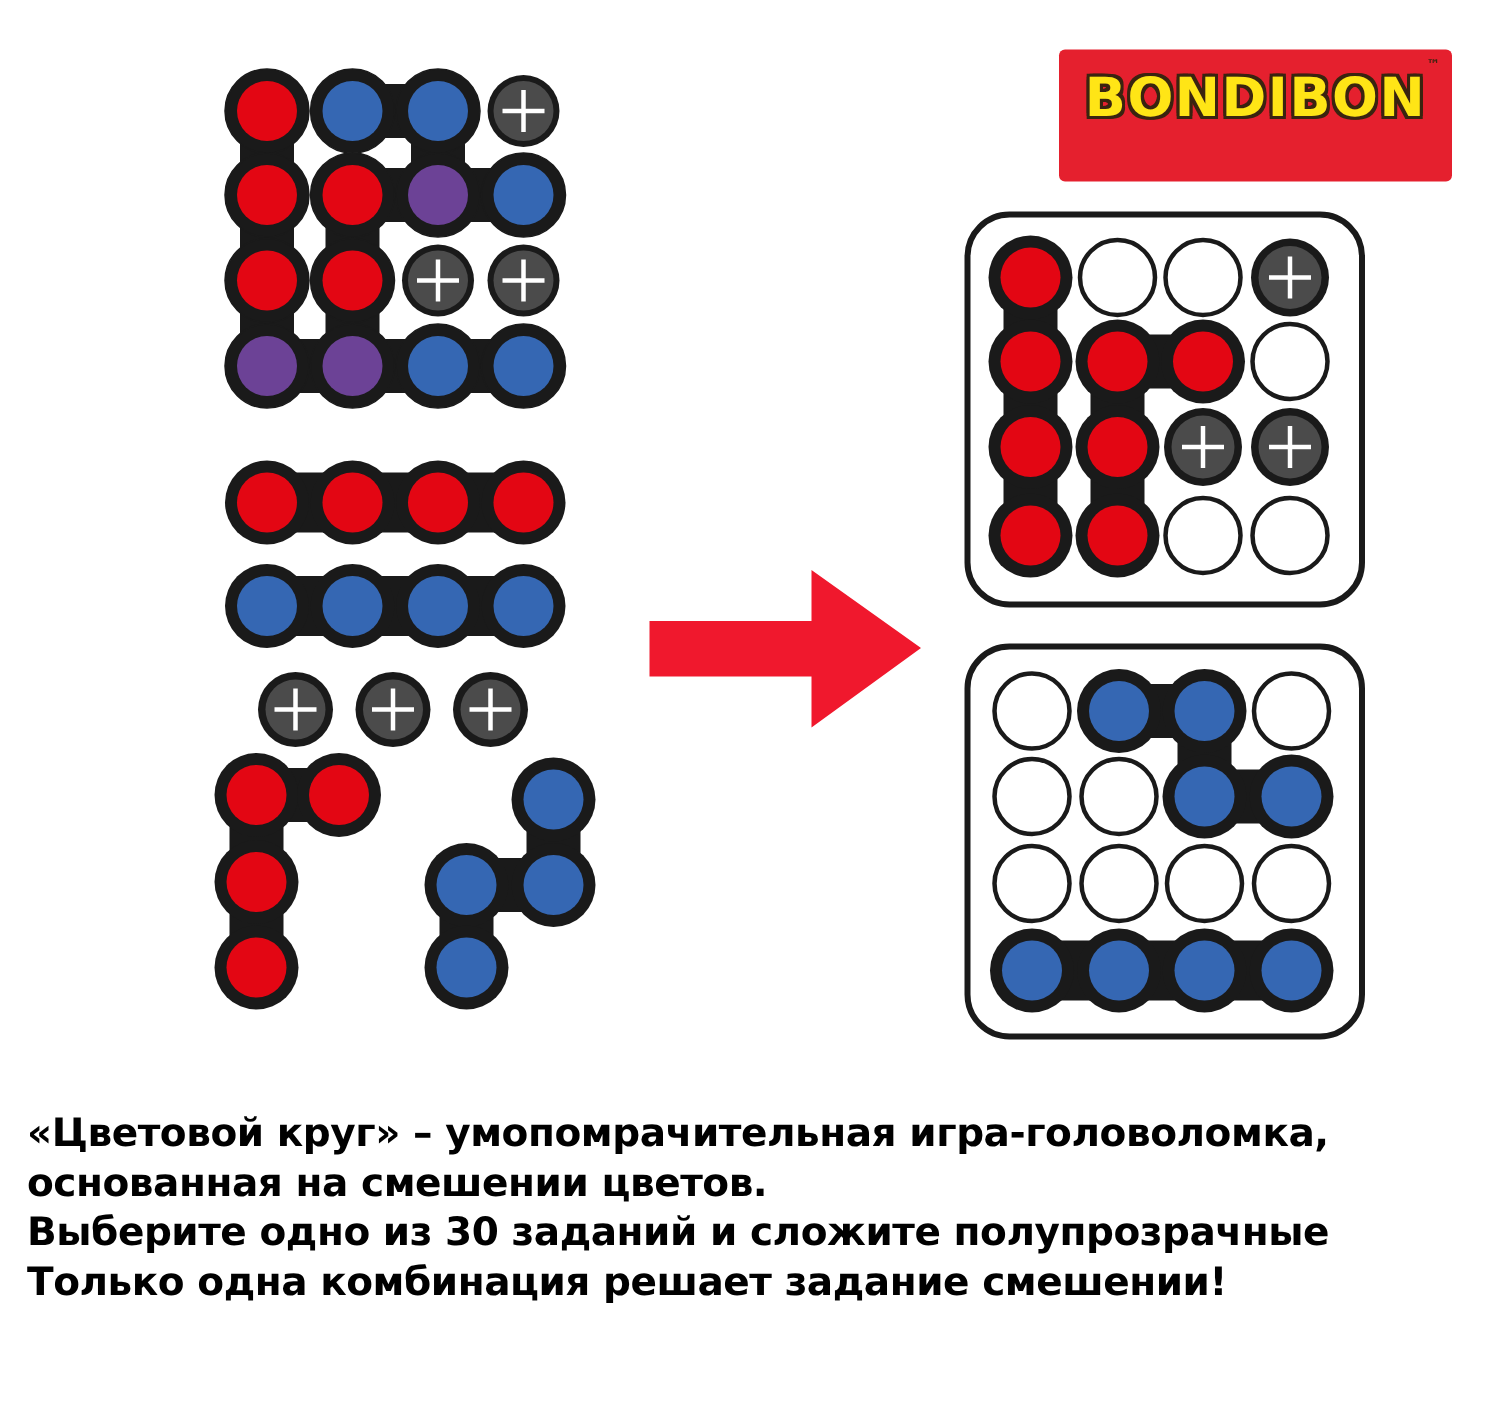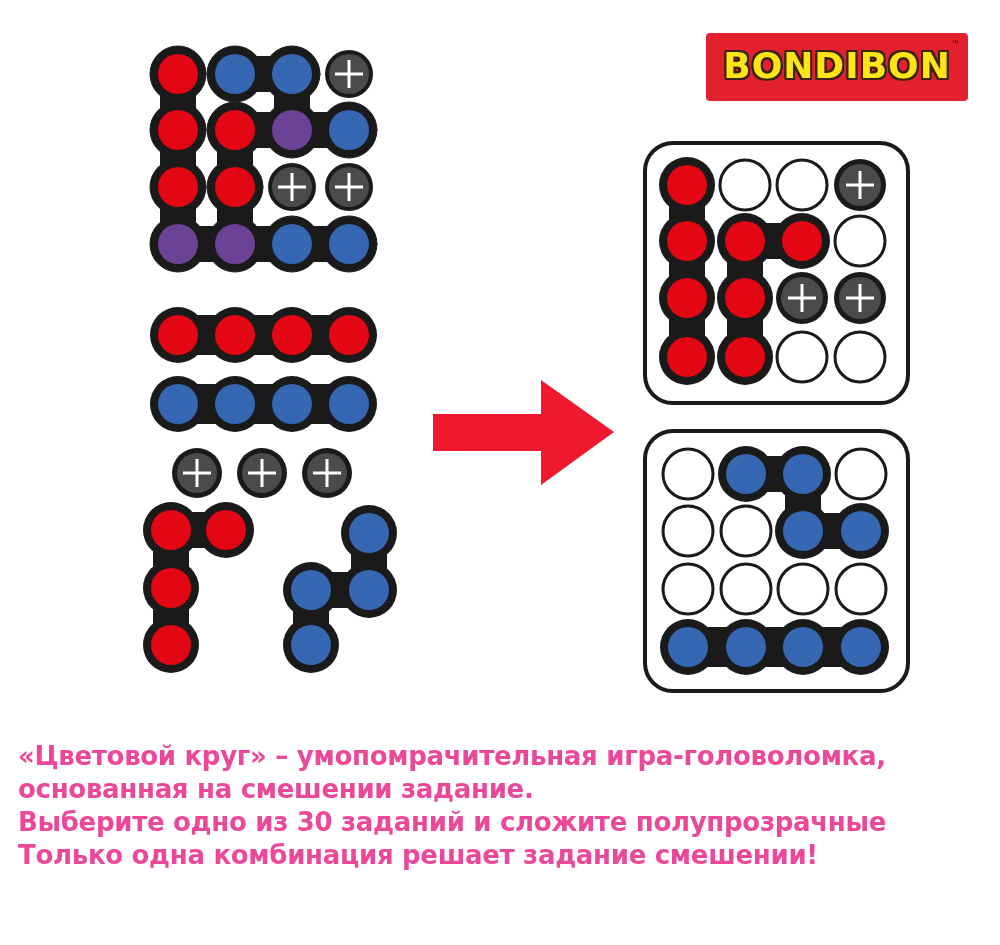--- a/index.html
+++ b/index.html
@@ -1,31 +1,31 @@
 <!DOCTYPE html>
 <html><head>
 <meta charset="utf-8">
 <style>
   html, body { margin: 0; padding: 0; background: #ffffff; }
   body { width: 1000px; height: 945px; position: relative; overflow: hidden; font-family: "DejaVu Sans", sans-serif; }
   #art { position: absolute; left: 0; top: 0; width: 1000px; height: 720px; }
   .logo {
-    position: absolute; left: 706px; top: 33px; width: 262px; height: 68px;
+    position: absolute; left: 706px; top: 33px; width: 262px; height: 88px;
     background: #e5202e; border-radius: 4px;
   }
   .logo-text {
     position: absolute; left: 0; right: 0; top: 12px; text-align: center;
     font-family: "DejaVu Sans", sans-serif; font-weight: bold; font-size: 36px;
     letter-spacing: 1px; color: #ffe516;
     text-shadow: -2px 0 #3a2410, 2px 0 #3a2410, 0 -2px #3a2410, 0 2px #3a2410, 2px 2px #3a2410, -2px -2px #3a2410, 2px -2px #3a2410, -2px 2px #3a2410;
   }
   .logo-tm { position: absolute; right: 8px; top: 6px; font-size: 9px; font-weight: bold; color: #3a2410; }
   .desc {
     position: absolute; left: 18px; top: 740px; width: 980px;
-    color: #ec4899; font-family: "DejaVu Sans", sans-serif; font-weight: bold;
+    color: #000000; font-family: "DejaVu Sans", sans-serif; font-weight: bold;
     font-size: 26px; line-height: 33px; letter-spacing: -0.3px;
   }
   .desc div { white-space: nowrap; }
 </style>
 </head>
 <body>
 
 <svg id="art" viewBox="0 0 1000 720" width="1000" height="720" xmlns="http://www.w3.org/2000/svg">
   <defs>
     <g id="plus-mark">
@@ -236,16 +236,16 @@
   </g>
 </svg>
 
 <div class="logo">
   <div class="logo-text">BONDIBON</div>
   <div class="logo-tm">™</div>
 </div>
 
 <div class="desc">
   <div>«Цветовой круг» – умопомрачительная игра-головоломка,</div>
-  <div>основанная на смешении задание.</div>
+  <div>основанная на смешении цветов.</div>
   <div>Выберите одно из 30 заданий и сложите полупрозрачные</div>
   <div>Только одна комбинация решает задание смешении!</div>
 </div>
 
 </body></html>

